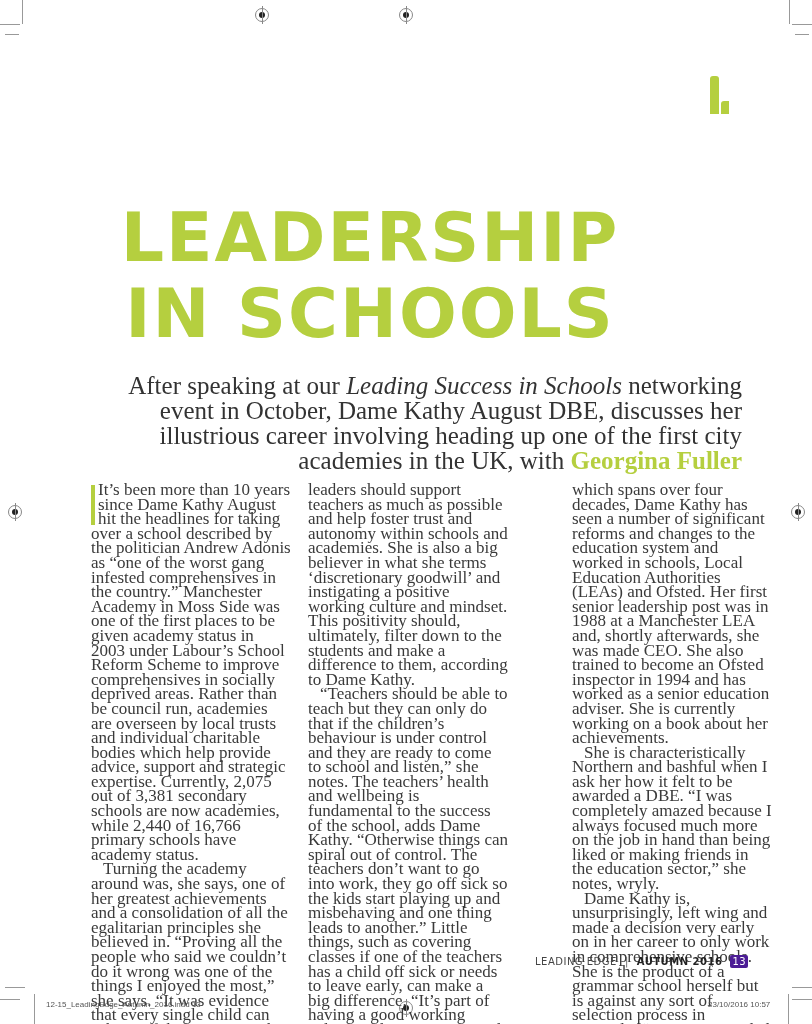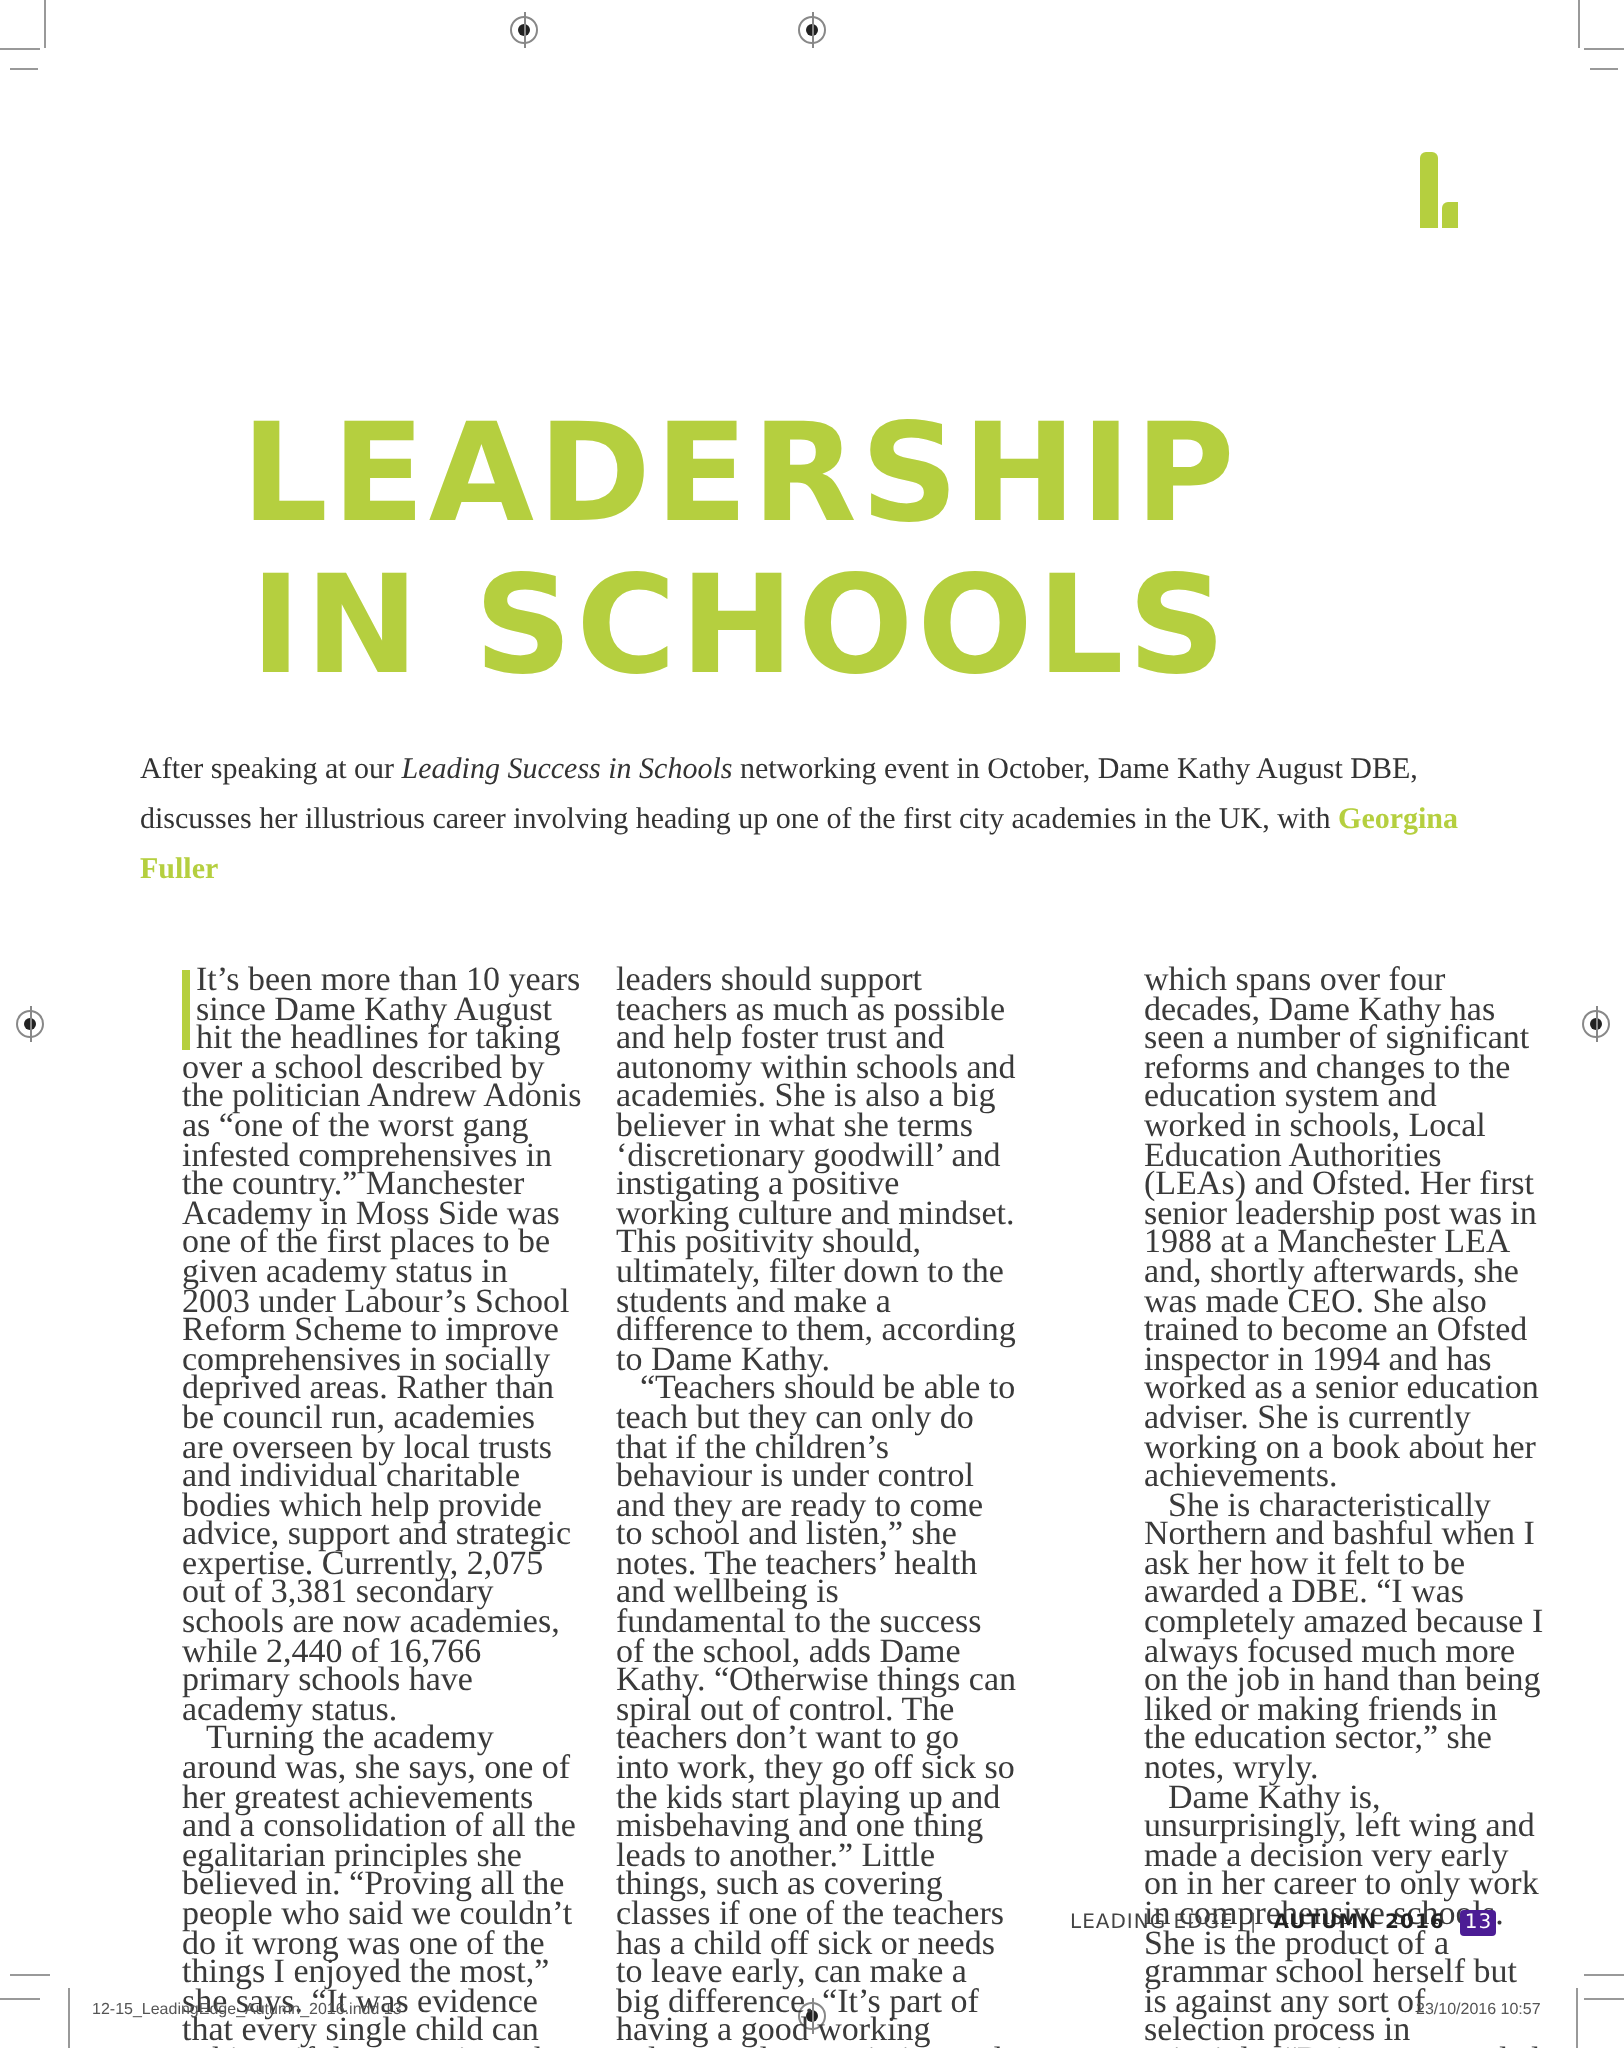--- a/index.html
+++ b/index.html
@@ -10,21 +10,21 @@
   .reg::before { content: ""; position: absolute; left: 3px; top: 3px; width: 6px; height: 6px; border-radius: 50%; background: #222; }
   .reg::after { content: ""; position: absolute; left: 6px; top: -3px; width: 1px; height: 18px; background: #888; }
 
   .logo-mark { position: absolute; left: 710px; top: 76px; width: 30px; height: 40px; }
   .logo-mark .bar { position: absolute; left: 0; top: 0; width: 9px; height: 38px; background: #b5cf3f; border-radius: 3px 3px 0 0; }
   .logo-mark .foot { position: absolute; left: 11px; top: 25px; width: 8px; height: 13px; background: #b5cf3f; border-radius: 3px 0 0 0; }
 
   .headline { position: absolute; left: 0; top: 200px; width: 740px; text-align: center; font-family: "DejaVu Sans", sans-serif; font-weight: 700; color: #b5cf3f; font-size: 68px; line-height: 76px; letter-spacing: 2px; }
   .headline div { white-space: nowrap; }
 
-  .standfirst { position: absolute; left: 70px; top: 373px; width: 672px; text-align: left; font-family: "Liberation Serif", serif; font-size: 15px; line-height: 25px; color: #333; }
+  .standfirst { position: absolute; left: 70px; top: 373px; width: 672px; text-align: right; font-family: "Liberation Serif", serif; font-size: 25px; line-height: 25px; color: #333; }
   .standfirst .author { color: #b5cf3f; font-weight: 700; }
 
   .columns { position: absolute; top: 483px; left: 91px; width: 648px; }
   .col { position: absolute; top: 0; width: 200px; font-family: "Liberation Serif", serif; font-size: 17px; line-height: 14.6px; color: #3a3a3a; }
   .col p { margin: 0; text-indent: 0; }
   .col p.ind { text-indent: 12px; }
   .col1 { left: 0; }
   .col2 { left: 217px; }
   .col3 { left: 437px; margin-left: 44px; }
   .dropcap-bar { display: inline-block; width: 4px; height: 40px; background: #b5cf3f; float: left; margin: 2px 3px 0 0; }

